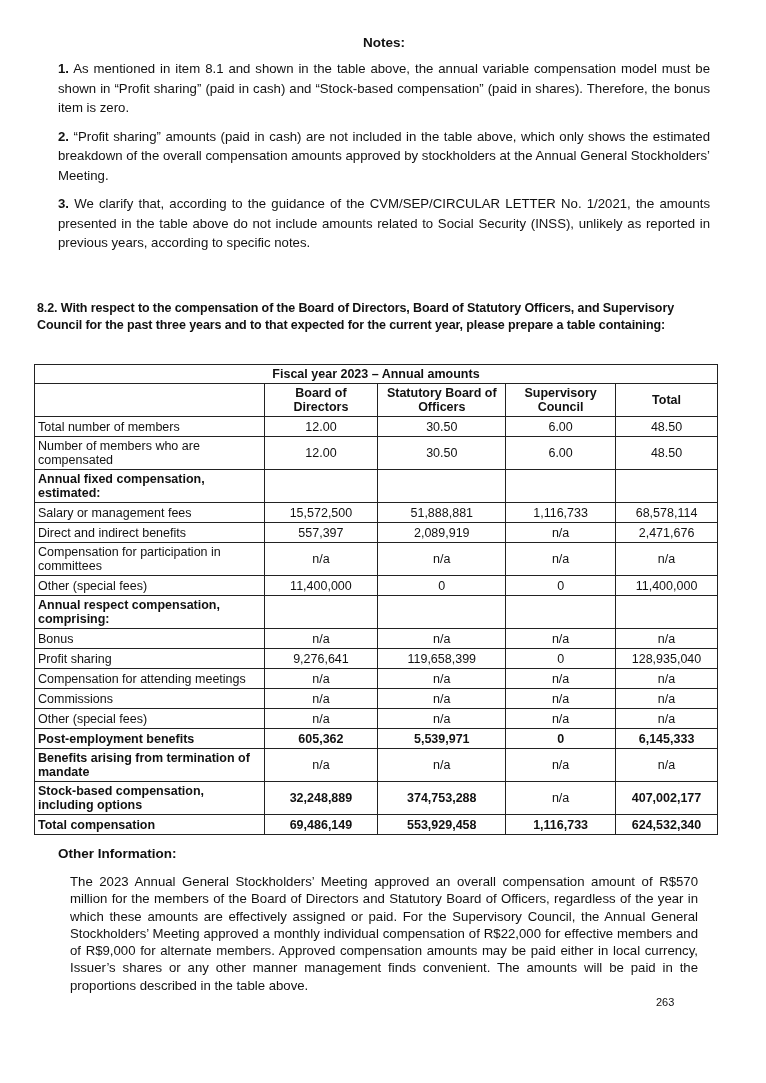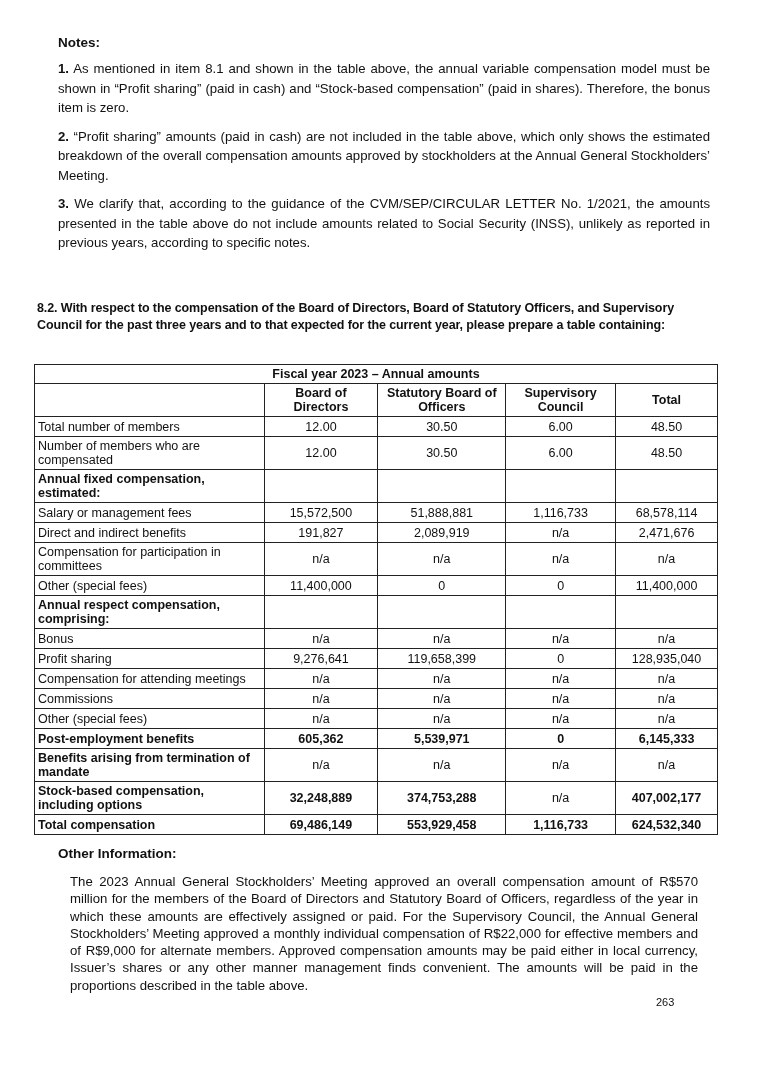--- a/index.html
+++ b/index.html
@@ -1,21 +1,21 @@
 <!DOCTYPE html>
 <html><head>
 <meta charset="utf-8">
 <style>
   html, body { margin: 0; padding: 0; background: #ffffff; }
   body {
     width: 766px; height: 1083px; position: relative; overflow: hidden;
     font-family: "Liberation Sans", sans-serif; color: #111; font-size: 13.2px;
   }
   .notes { position: absolute; left: 58px; top: 35px; width: 652px; }
-  .notes h3 { margin: 0 0 9px 0; font-size: 13.5px; font-weight: bold; }
+  .notes h3 { margin: 0 0 9px 0; font-size: 13.5px; font-weight: bold; text-align: center; }
   .notes p { margin: 0 0 9px 0; line-height: 19.5px; text-align: justify; }
   .notes p b { font-weight: bold; }
   .section-heading {
     position: absolute; left: 37px; top: 300px; width: 680px;
     font-weight: bold; font-size: 12.5px; line-height: 16.5px; letter-spacing: -0.1px;
   }
   table.comp {
     position: absolute; left: 34px; top: 364px; width: 684px;
     border-collapse: collapse; font-size: 12.5px; line-height: 14px;
   }
@@ -91,21 +91,21 @@
       </tr>
       <tr class="h20">
         <td class="lbl">Salary or management fees</td>
         <td class="num">15,572,500</td>
         <td class="num">51,888,881</td>
         <td class="num">1,116,733</td>
         <td class="num">68,578,114</td>
       </tr>
       <tr class="h20">
         <td class="lbl">Direct and indirect benefits</td>
-        <td class="num">191,827</td>
+        <td class="num">557,397</td>
         <td class="num">2,089,919</td>
         <td class="num">n/a</td>
         <td class="num">2,471,676</td>
       </tr>
       <tr class="h32">
         <td class="lbl">Compensation for participation in committees</td>
         <td class="num">n/a</td>
         <td class="num">n/a</td>
         <td class="num">n/a</td>
         <td class="num">n/a</td>

